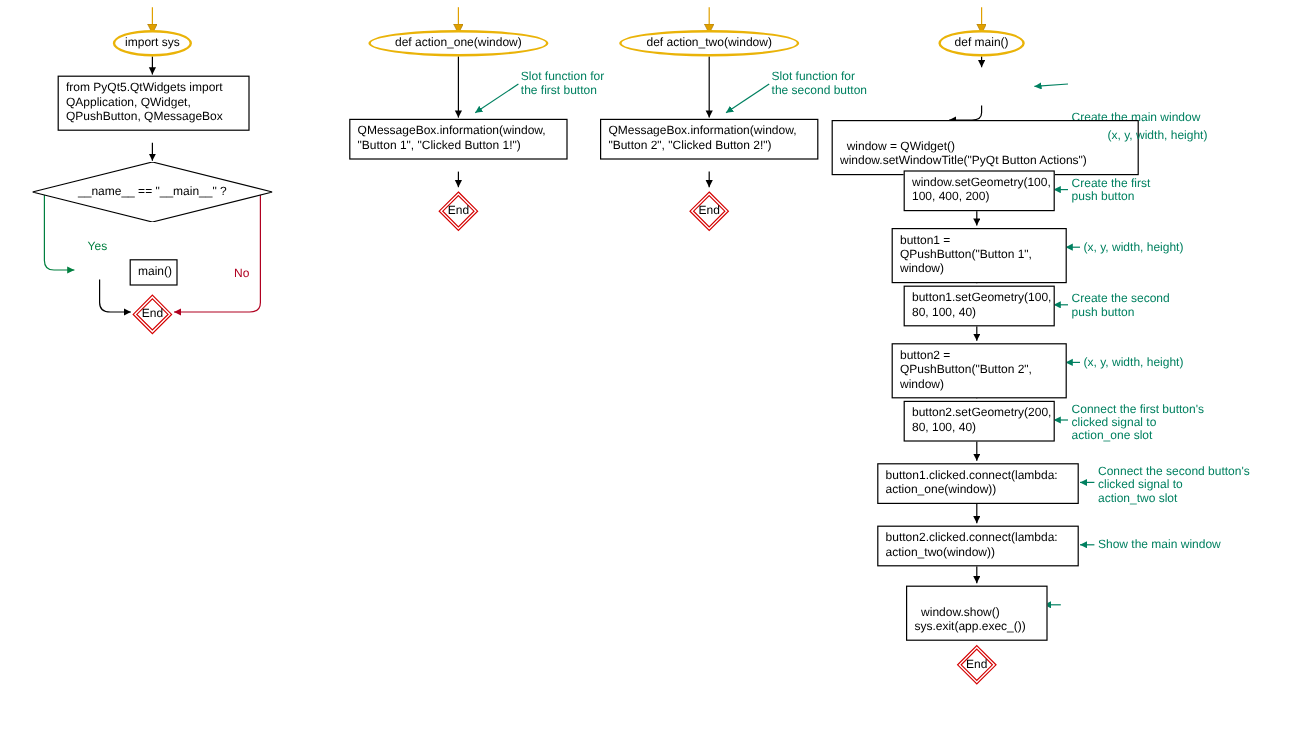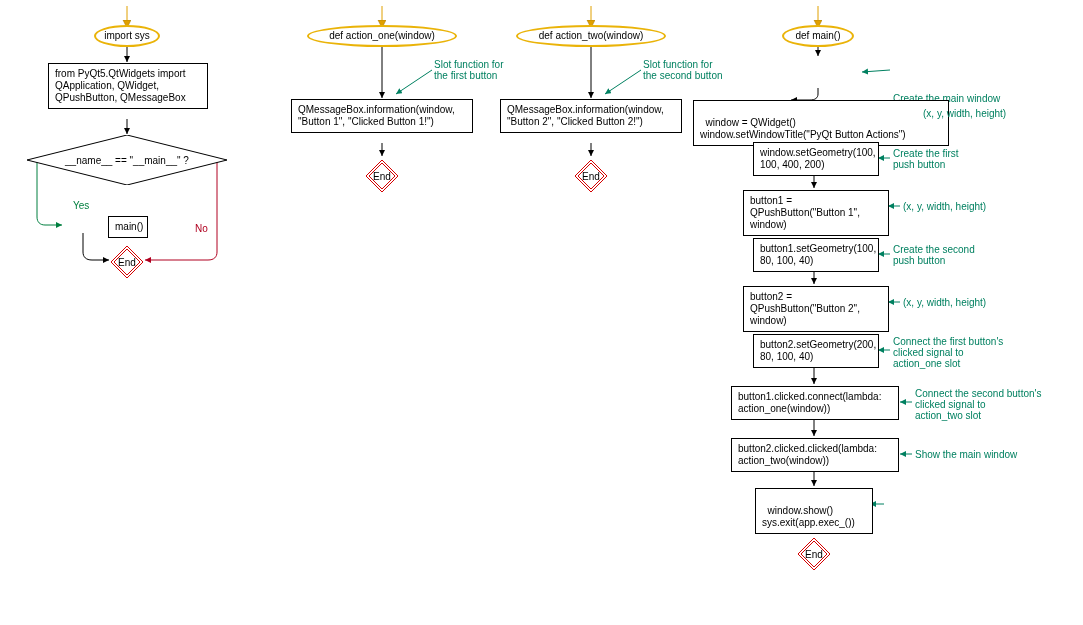--- a/index.html
+++ b/index.html
@@ -275,21 +275,21 @@
 action_one slot</div>
 
 <div class="node rect" style="left:731px; top:386px; width:168px;">
   <span>button1.clicked.connect(lambda: action_one(window))</span>
 </div>
 <div class="annot" style="left:915px; top:388px; white-space:pre;">Connect the second button's
 clicked signal to
 action_two slot</div>
 
 <div class="node rect" style="left:731px; top:438px; width:168px;">
-  <span>button2.clicked.clicked(lambda: action_two(window))</span>
+  <span>button2.clicked.connect(lambda: action_two(window))</span>
 </div>
 <div class="annot" style="left:915px; top:449px;">Show the main window</div>
 
 <div class="node rect" style="left:755px; top:488px; width:118px; white-space:pre;">
   <span>window.show()
 sys.exit(app.exec_())</span>
 </div>
 
 <div class="end-node" style="left:796px; top:536px;">
   <svg width="36" height="36">

